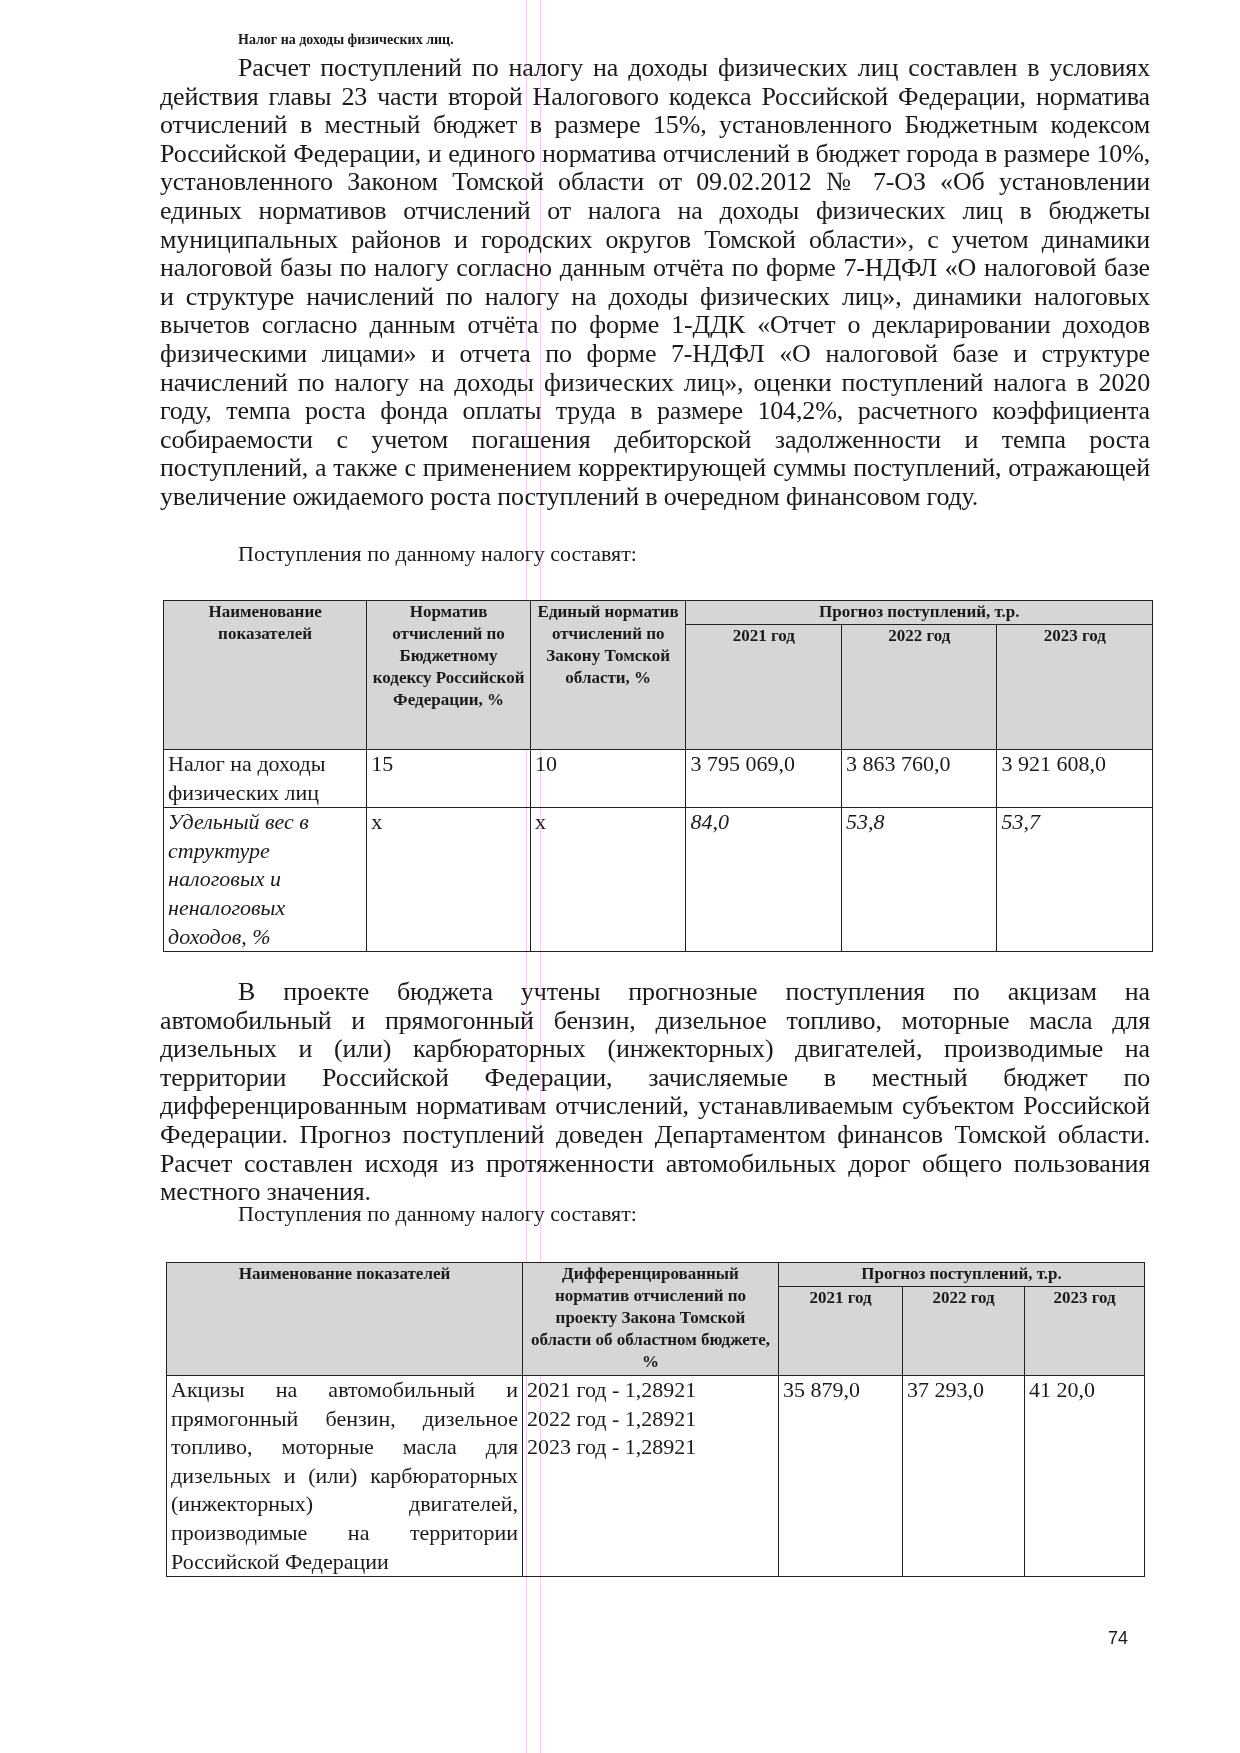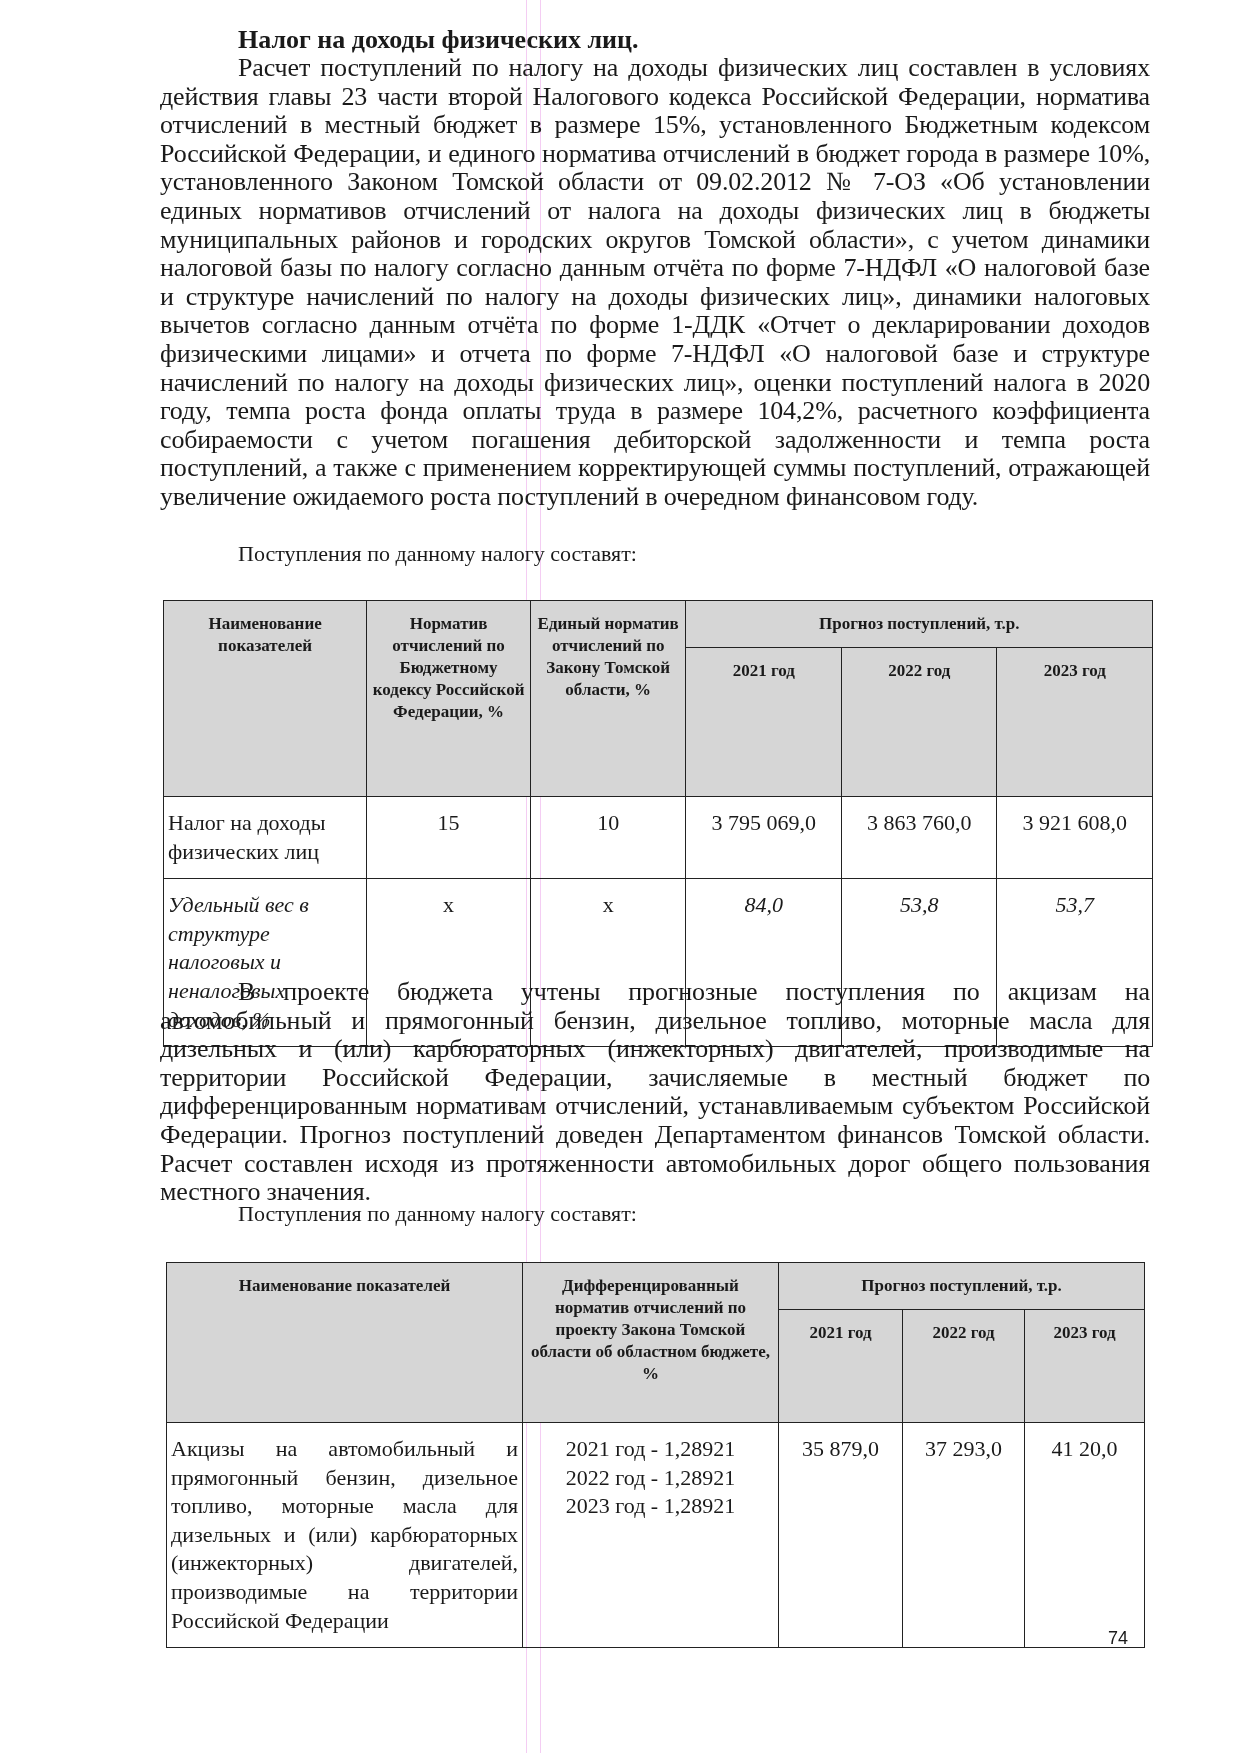--- a/index.html
+++ b/index.html
@@ -11,21 +11,21 @@
     font-family: "Liberation Serif", "DejaVu Serif", serif;
     color: #1a1a1a;
   }
   .page {
     position: absolute;
     left: 160px; top: 22px;
     width: 990px;
   }
   .heading {
     font-weight: bold;
-    font-size: 26px;
+    font-size: 14px;
     line-height: 28px;
     margin: 0 0 0 78px;
     padding-top: 4px;
   }
   .para {
     font-size: 26px;
     line-height: 28.6px;
     text-align: justify;
     text-indent: 78px;
     margin: 0;
@@ -37,34 +37,34 @@
     margin: 0;
     text-indent: 78px;
   }
   table {
     border-collapse: collapse;
     table-layout: fixed;
   }
   td, th {
     border: 1.4px solid #222;
     vertical-align: top;
-    padding: 12px 4px;
+    padding: 0 4px;
   }
   th {
     background: #d6d6d6;
     font-weight: bold;
     font-size: 17px;
     line-height: 22px;
     text-align: center;
   }
   td {
     font-size: 22px;
     line-height: 28.6px;
   }
-  .c { text-align: center; }
+  .c { }
   .it { font-style: italic; }
   .just-last { text-align: justify; margin-left: 36px; }
   #t1 { position: absolute; left: 163px; top: 600px; width: 990px; }
   #t2 { position: absolute; left: 166px; top: 1262px; width: 978px; }
   #sec2 { position: absolute; left: 160px; top: 978px; width: 990px; }
   #intro1 { position: absolute; left: 160px; top: 540px; width: 990px; }
   #intro2 { position: absolute; left: 160px; top: 1200px; width: 990px; }
   .page-number {
     position: absolute;
     left: 1108px; top: 1628px;

